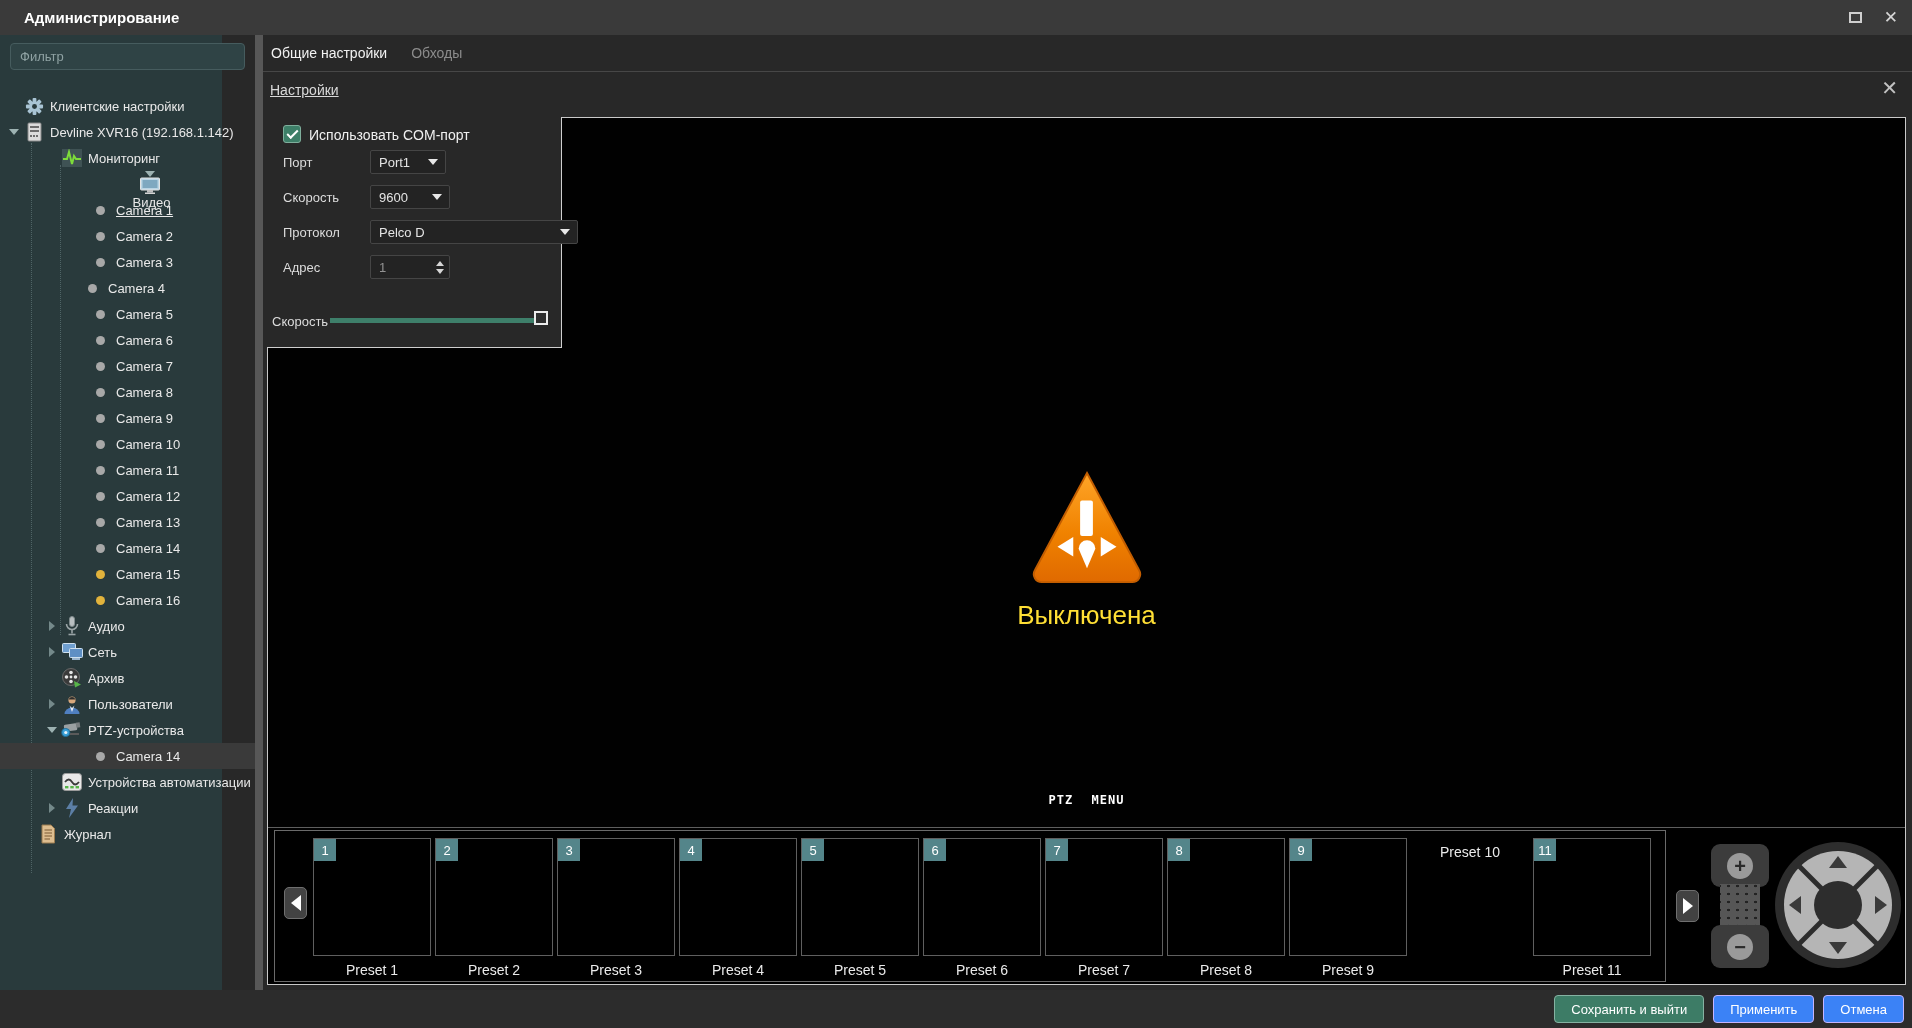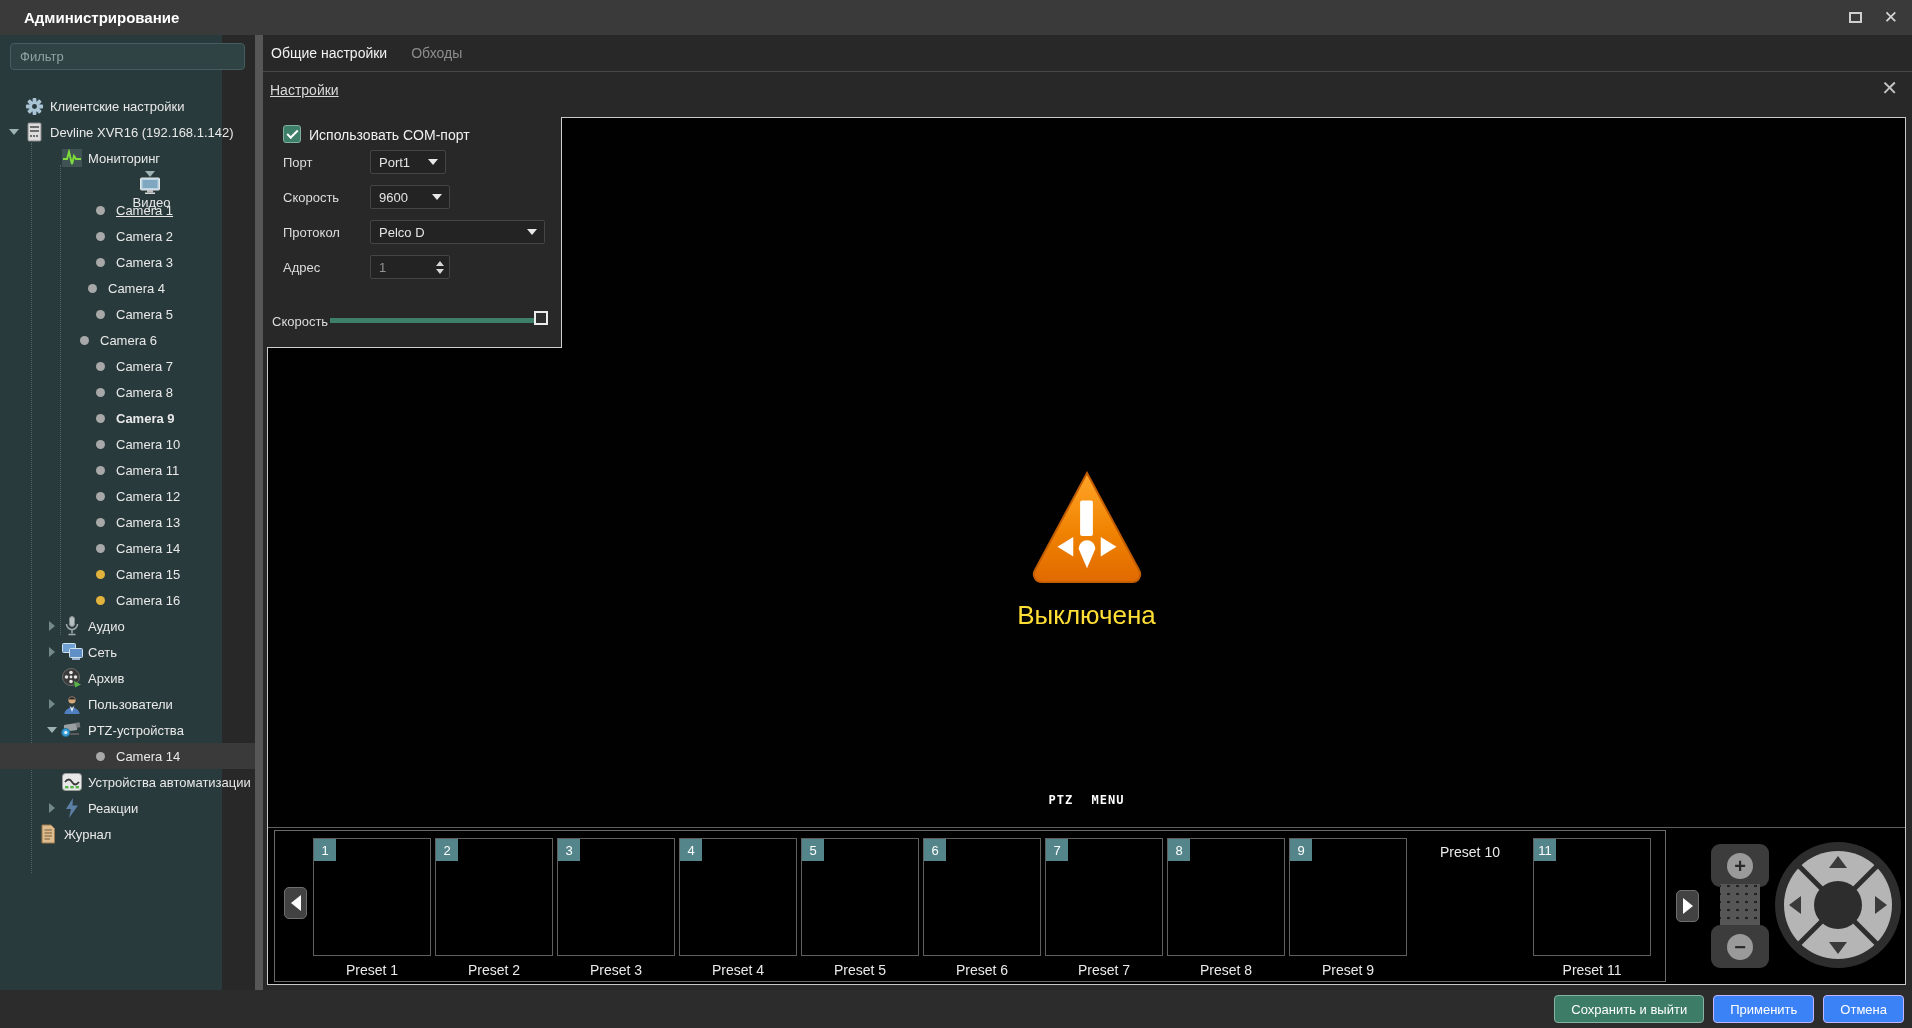--- a/index.html
+++ b/index.html
@@ -206,42 +206,42 @@
           </span>
           <span class="tree-label">Camera 4</span>
         </div>
         <div class="tree-row" style="padding-left: 72px;">
           <span class="tree-arrow none"></span>
           <span class="tree-icon">
             <span class="cam-dot" style="background: rgb(168, 168, 168);"></span>
           </span>
           <span class="tree-label">Camera 5</span>
         </div>
-        <div class="tree-row" style="padding-left: 56px;">
+        <div class="tree-row" style="padding-left: 72px;">
           <span class="tree-arrow none"></span>
           <span class="tree-icon">
             <span class="cam-dot" style="background: rgb(168, 168, 168);"></span>
           </span>
           <span class="tree-label">Camera 6</span>
         </div>
         <div class="tree-row" style="padding-left: 72px;">
           <span class="tree-arrow none"></span>
           <span class="tree-icon">
             <span class="cam-dot" style="background: rgb(168, 168, 168);"></span>
           </span>
           <span class="tree-label">Camera 7</span>
         </div>
         <div class="tree-row" style="padding-left: 72px;">
           <span class="tree-arrow none"></span>
           <span class="tree-icon">
             <span class="cam-dot" style="background: rgb(168, 168, 168);"></span>
           </span>
           <span class="tree-label">Camera 8</span>
         </div>
-        <div class="tree-row" style="padding-left: 72px; font-weight: bold;">
+        <div class="tree-row" style="padding-left: 72px;">
           <span class="tree-arrow none"></span>
           <span class="tree-icon">
             <span class="cam-dot" style="background: rgb(168, 168, 168);"></span>
           </span>
           <span class="tree-label">Camera 9</span>
         </div>
         <div class="tree-row" style="padding-left: 72px;">
           <span class="tree-arrow none"></span>
           <span class="tree-icon">
             <span class="cam-dot" style="background: rgb(168, 168, 168);"></span>
@@ -534,21 +534,21 @@
       <span class="caret"></span>
     </div>
 
     <div class="f-label" style="top:73px;">Скорость</div>
     <div class="select" style="top:68px;width:80px;">
       <span>9600</span>
       <span class="caret"></span>
     </div>
 
     <div class="f-label" style="top:108px;">Протокол</div>
-    <div class="select" style="top:103px;width:175px;">
+    <div class="select" style="top:103px;width:208px;">
       <span>Pelco D</span>
       <span class="caret"></span>
     </div>
 
     <div class="f-label" style="top:143px;">Адрес</div>
     <div class="spin" style="top:138px;">
       <span>1</span>
       <span class="arrows">
           <i class="up"></i>
           <i class="dn"></i>

